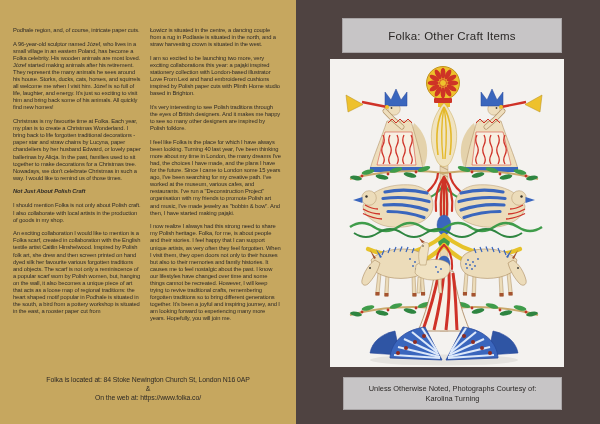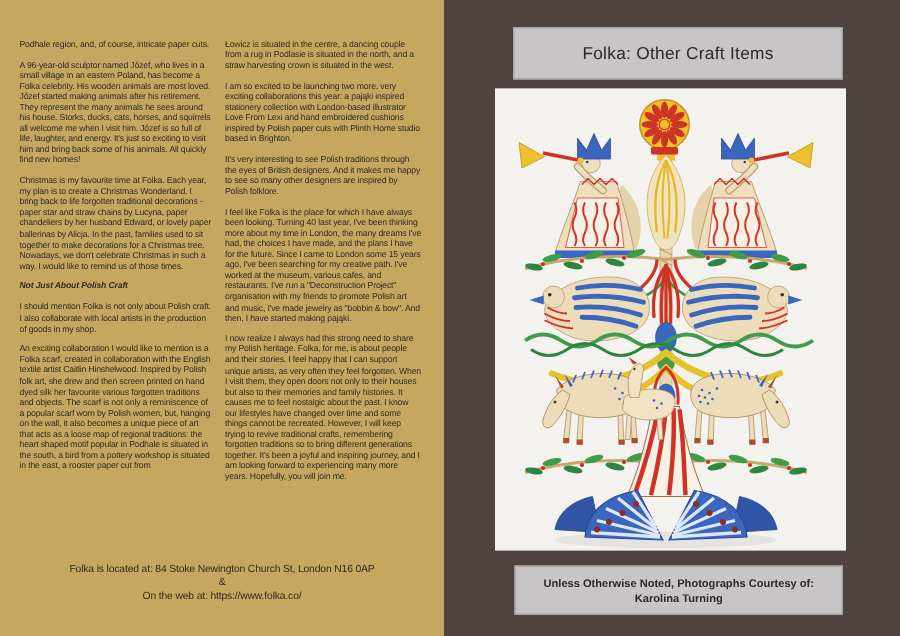--- a/index.html
+++ b/index.html
@@ -33,21 +33,21 @@
   .header-box span { font-size:11.5px; letter-spacing:0.2px; color:#2b2826; font-weight:500; }
   .photo {
     position:absolute; left:34px; top:59px; width:234px; height:308px;
     background:#f4f2ef; box-shadow: inset 0 0 16px rgba(90,80,70,0.14);
   }
   .photo svg { display:block; }
   .caption-box {
     position:absolute; left:47px; top:377px; width:219px; height:33px;
     background:#c7c5c6; border:1px solid #a9a5a6;
     display:flex; flex-direction:column; align-items:center; justify-content:center;
-    font-size:7.4px; line-height:9.6px; color:#2b2826; font-weight:700; text-align:center;
+    font-size:7.4px; line-height:9.6px; color:#2b2826; font-weight:400; text-align:center;
   }
 </style>
 </head>
 <body>
 
 <div class="spread">
 
   <div class="left-page">
     <div class="columns">
       <div class="col c1">

